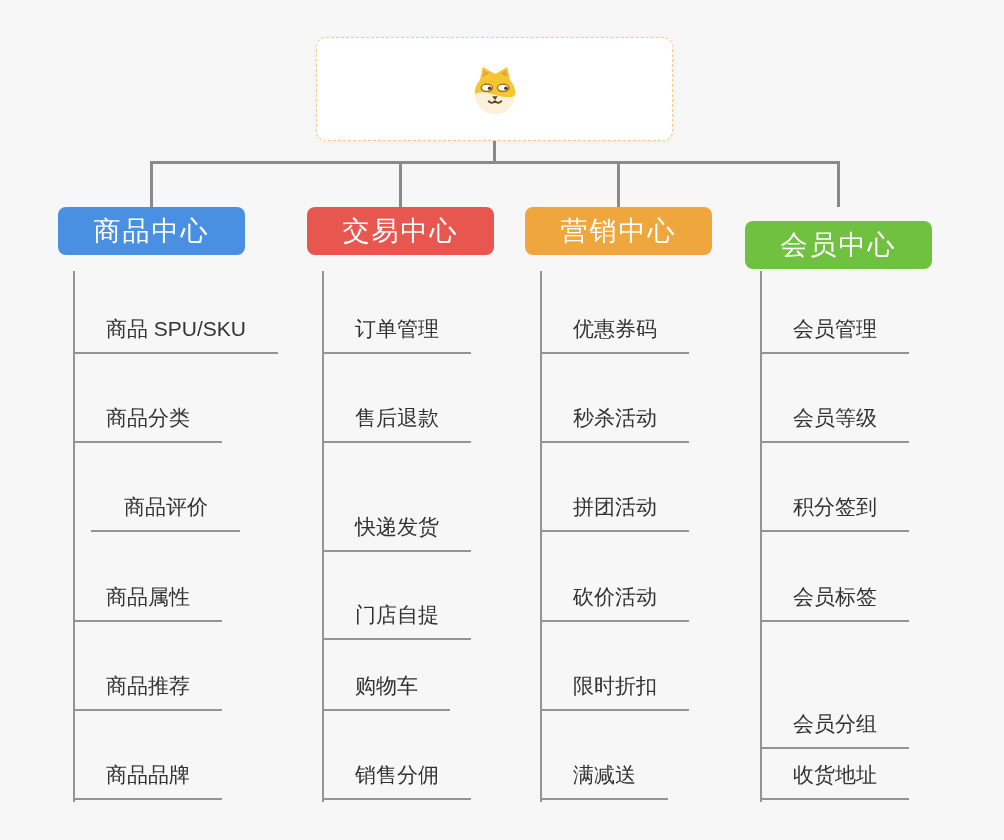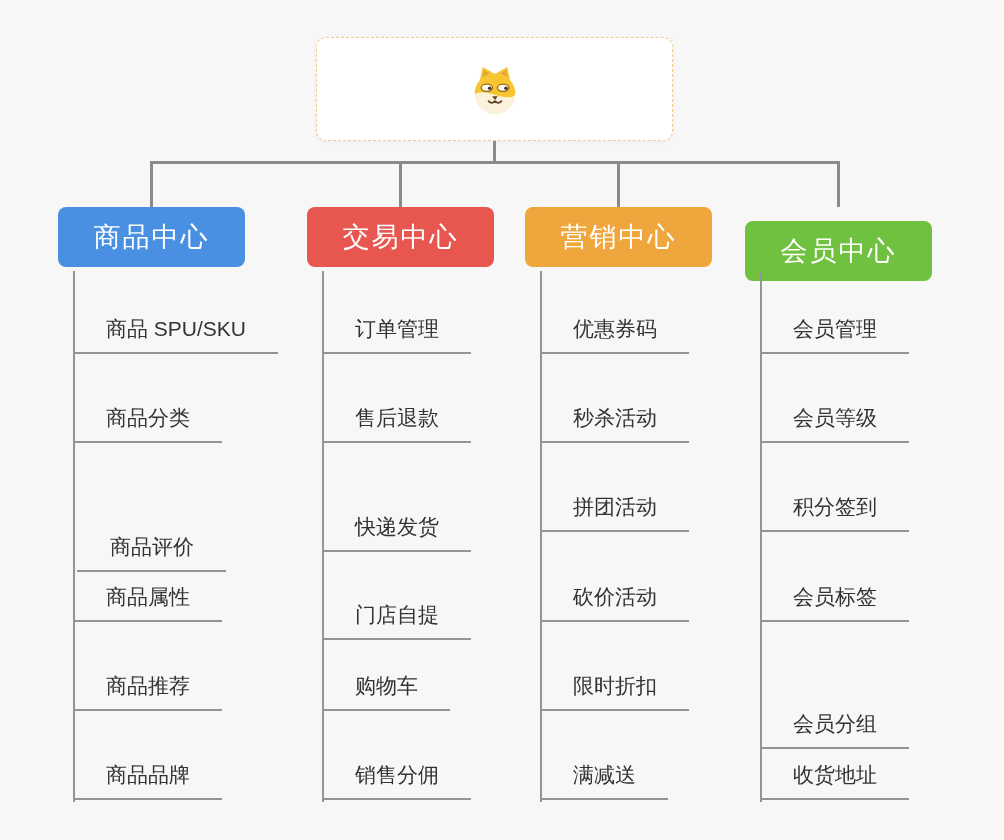--- a/index.html
+++ b/index.html
@@ -34,21 +34,21 @@
     letter-spacing: 2px;
     color: #f0a73b;
     font-weight: 500;
     white-space: nowrap;
   }
   
   .vline, .hline { position: absolute; background: #8a8a8a; }
   
   .branch-node {
     position: absolute;
-    width: 187px; height: 60px;
+    width: 187px; height: 48px;
     border-radius: 8px;
     display: flex;
     align-items: center;
     justify-content: center;
     color: #ffffff;
     font-size: 27px;
     letter-spacing: 2px;
     white-space: nowrap;
     font-family: Liberation Mono, monospace;
   }
@@ -100,21 +100,21 @@
       <div class="vline" style="left: 617px; top: 161px; width: 3px; height: 46px;"></div>
       <div class="vline" style="left: 837px; top: 161px; width: 3px; height: 46px;"></div>
     </div>
   <div id="branches-layer">
       <div class="branch-node" style="left: 58px; top: 207px; background: rgb(74, 144, 226);">
         <span>商品中心</span>
       </div>
       <div class="trunk" style="left: 73px; top: 271px; height: 531px;"></div>
       <div class="leaf" style="left: 73px; top: 314px;">商品 SPU/SKU</div>
       <div class="leaf" style="left: 73px; top: 403.2px;">商品分类</div>
-      <div class="leaf" style="left: 77px; top: 492.4px; margin-top: 40px;">商品评价</div>
+      <div class="leaf" style="left: 91px; top: 492.4px;">商品评价</div>
       <div class="leaf" style="left: 73px; top: 581.6px;">商品属性</div>
       <div class="leaf" style="left: 73px; top: 670.8px;">商品推荐</div>
       <div class="leaf" style="left: 73px; top: 760px;">商品品牌</div>
       <div class="branch-node" style="left: 307px; top: 207px; background: rgb(231, 86, 79);">
         <span>交易中心</span>
       </div>
       <div class="trunk" style="left: 322px; top: 271px; height: 531px;"></div>
       <div class="leaf" style="left: 322px; top: 314px;">订单管理</div>
       <div class="leaf" style="left: 322px; top: 403.2px;">售后退款</div>
       <div class="leaf" style="left: 322px; top: 492.4px; margin-top: 20px;">快递发货</div>

